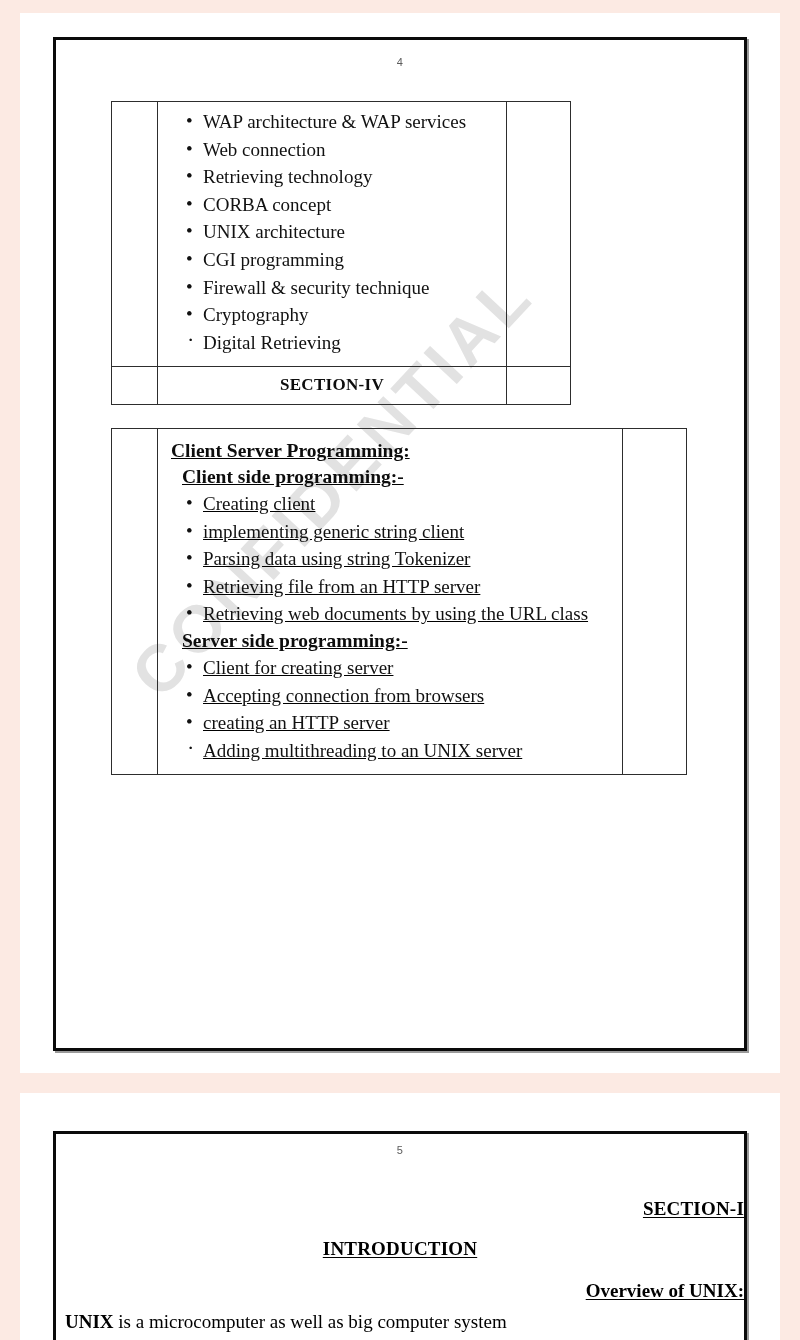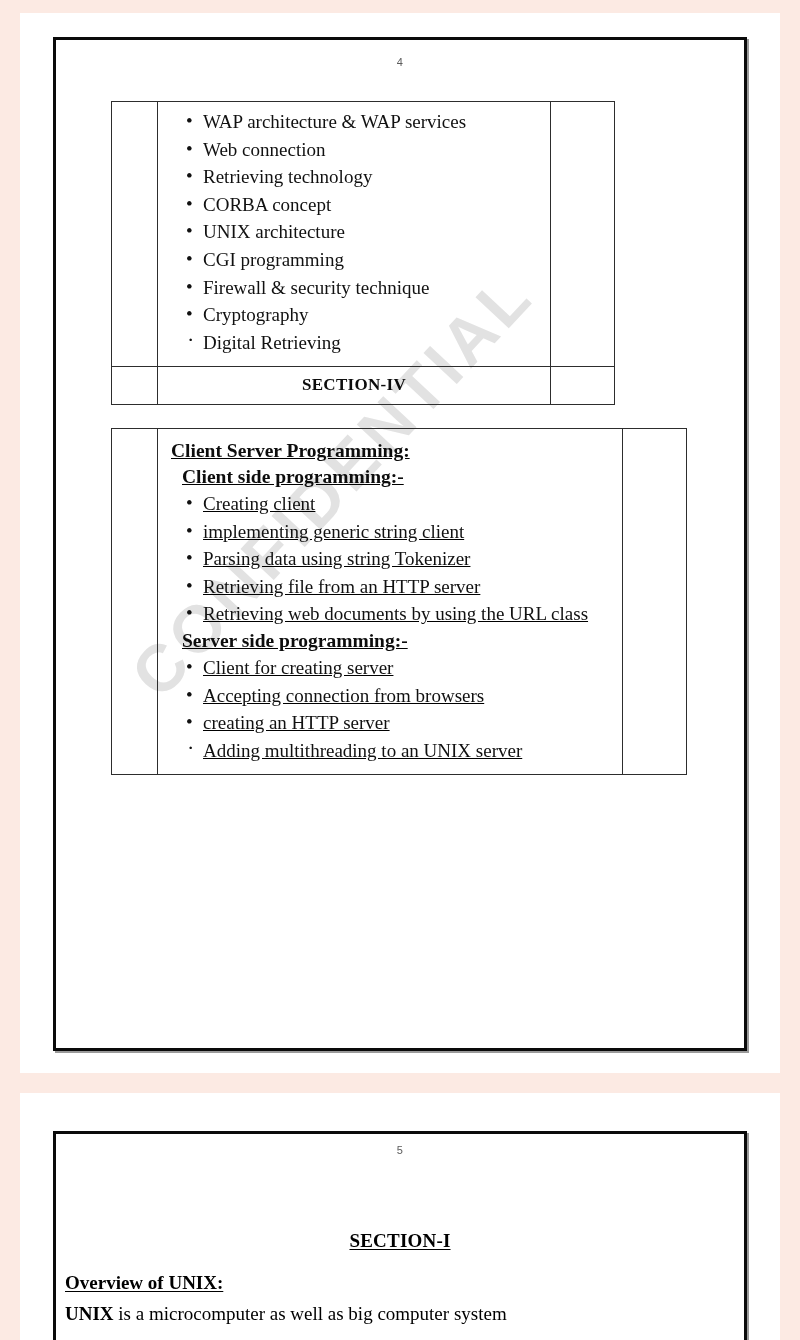--- a/index.html
+++ b/index.html
@@ -142,20 +142,21 @@
     font-size: 19px;
     color: #000;
     letter-spacing: 0.2px;
   }
   .ctr-head span { text-decoration: underline; text-underline-offset: 2px; }
 
   .left-head {
     font-weight: bold;
     font-size: 19px;
     color: #000;
+    text-align: right;
   }
   .left-head span { text-decoration: underline; text-underline-offset: 2px; }
 
   .body-line {
     font-size: 19px;
     color: #000;
     line-height: 24px;
     white-space: nowrap;
     overflow: hidden;
   }
@@ -164,21 +165,21 @@
 </head>
 <body>
 
 <div class="sheet" id="sheet-1">
   <div class="page-frame" id="frame-1">
 
     <div class="page-number" style="top:16px;">4</div>
 
     <div class="watermark">CONFIDENTIAL</div>
 
-    <table class="syl-table" id="tbl-top" style="left:55px; top:61px; width:504px;border-radius:19px;">
+    <table class="syl-table" id="tbl-top" style="left:55px; top:61px; width:460px;border-radius:19px;">
       <tbody>
           <tr>
         <td class="col-left"></td>
         <td>
           <div class="cell-pad">
             <ul class="bullets">
               <li>WAP architecture &amp; WAP services</li>
               <li>Web connection</li>
               <li>Retrieving technology</li>
               <li>CORBA concept</li>
@@ -235,24 +236,27 @@
       </table>
 
   </div>
 </div>
 
 <div class="sheet" id="sheet-2">
   <div class="page-frame" id="frame-2">
 
     <div class="page-number" style="top:10px;">5</div>
 
-    <div class="ctr-head" style="margin-top:96px;">
+    <div class="ctr-head" style="margin-top:64px;text-align:right;">
       <span>SECTION-I</span>
     </div>
 
+    <div class="ctr-head" style="margin-top:18px;">
+      <span>INTRODUCTION</span>
+    </div>
 
     <div class="left-head" style="margin-top:20px; margin-left:9px;">
       <span>Overview of UNIX:</span>
     </div>
 
     <div class="body-line" style="margin-top:8px; margin-left:9px;">
       <b>UNIX</b><span> is a microcomputer as well as big computer system</span>
     </div>
 
   </div>

